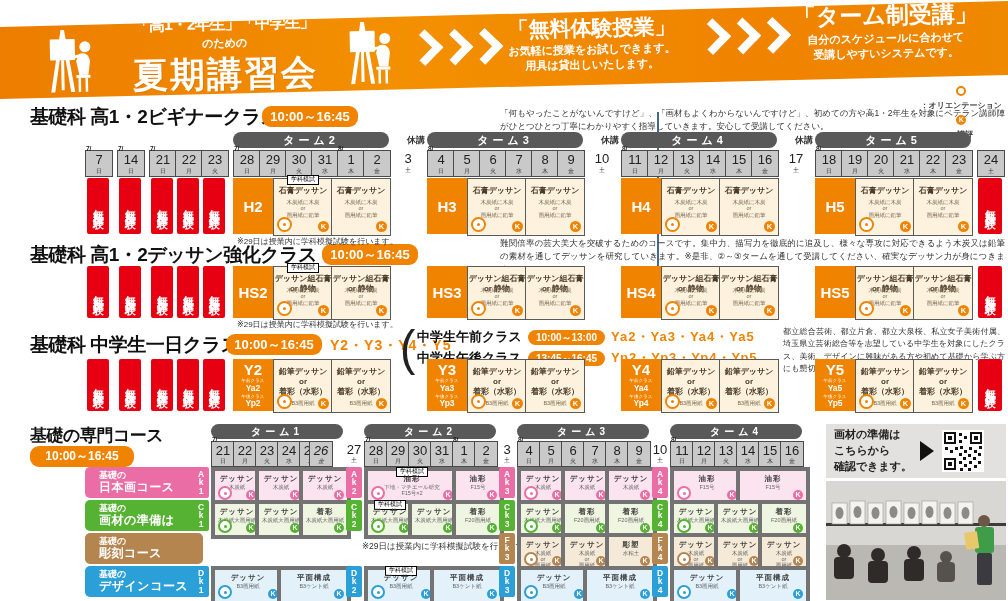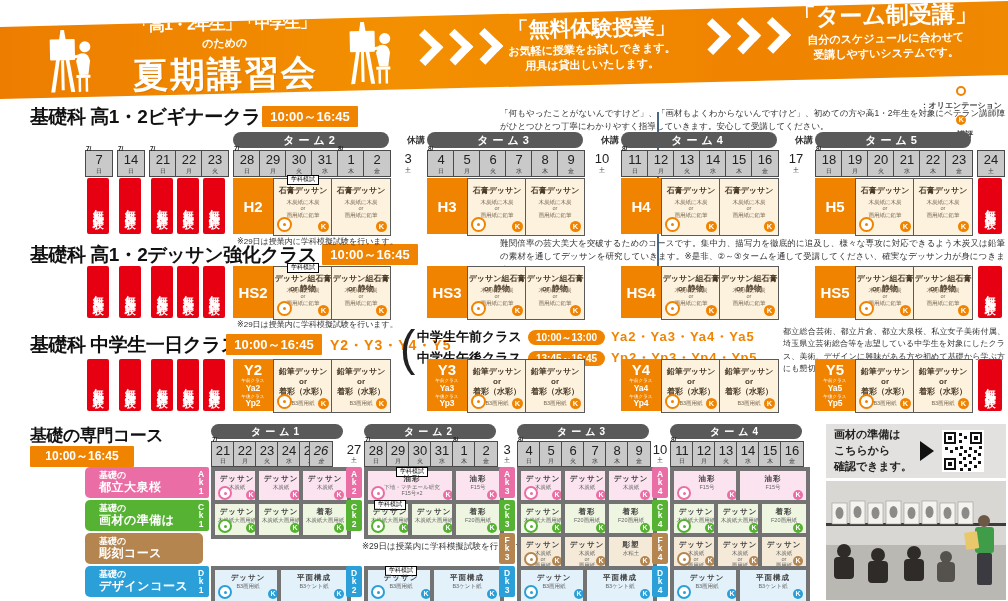--- a/index.html
+++ b/index.html
@@ -16,21 +16,21 @@
   .btitle .forthe{font-size:11px;font-weight:bold;margin-top:1px;}
   .btitle .main{font-size:35px;font-weight:bold;letter-spacing:2px;margin-top:0px;text-shadow:1px 1px 0 rgba(0,0,0,.08);}
   .promo{position:absolute;text-align:center;}
   .promo .pt{font-weight:bold;}
   .promo .pl{font-size:11px;font-weight:bold;line-height:1.35;}
   .chevrons{position:absolute;display:flex;gap:4px;}
   .chev{width:18px;height:18px;border-top:8px solid #fff;border-right:8px solid #fff;transform:rotate(45deg);}
   .legend{position:absolute;right:6px;top:86px;display:flex;align-items:center;gap:4px;font-size:8px;font-weight:bold;color:#444;flex-direction:column;}
   
   .sec-title{position:absolute;font-weight:bold;font-size:19px;letter-spacing:-0.5px;color:#111;}
-  .time-pill{position:absolute;background:#f08300;color:#fff;font-weight:bold;border-radius:1px;
+  .time-pill{position:absolute;background:#f08300;color:#fff;font-weight:bold;border-radius:9px;
              text-align:center;font-size:13px;line-height:21px;height:21px;}
   .desc{position:absolute;font-size:8.5px;line-height:1.55;color:#333;text-align:justify;}
   .note{position:absolute;font-size:8px;color:#333;}
   .codes-inline{position:absolute;color:#f08300;font-weight:bold;font-size:14px;letter-spacing:1px;}
   
   .term-pill{position:absolute;background:#595959;color:#fff;font-weight:bold;font-size:11px;
              letter-spacing:4px;text-align:center;border-radius:9px;line-height:16px;}
   .closed-lab{position:absolute;font-size:9px;font-weight:bold;color:#333;text-align:right;}
   .date-cell{position:absolute;background:#c9c9c9;border:1px solid #4a4a4a;}
   .date-plain{position:absolute;}
@@ -914,21 +914,21 @@
     <div class="date-cell" style="left: 758px; top: 441px; width: 22px; height: 24px;">
       <div class="d-num">15</div>
       <div class="d-week">木</div>
     </div>
     <div class="date-cell" style="left: 780px; top: 441px; width: 22px; height: 24px;">
       <div class="d-num">16</div>
       <div class="d-week">金</div>
     </div>
     <div class="course-label" style="left: 85px; top: 467px; width: 104px; height: 31px; background: rgb(234, 110, 165);">
       <div class="l1">基礎の</div>
-      <div class="l2">都立大泉桜</div>
+      <div class="l2">日本画コース</div>
     </div>
     <div class="bcode" style="left: 193px; top: 467px; width: 16px; height: 31px; background: rgb(234, 110, 165);">
       <div>A</div>
       <div>k</div>
       <div>1</div>
     </div>
     <div class="bcell" style="left: 211px; top: 467px; width: 44px; height: 31px; background: rgb(251, 228, 239); --c: #ea6ea5;">
       <div class="bm">デッサン</div>
       <div class="bs">
         <div>木炭紙</div>

